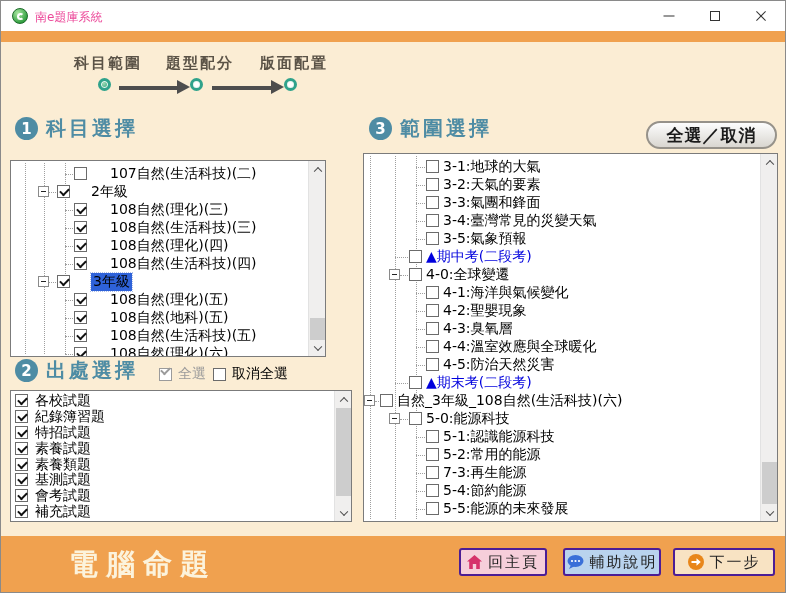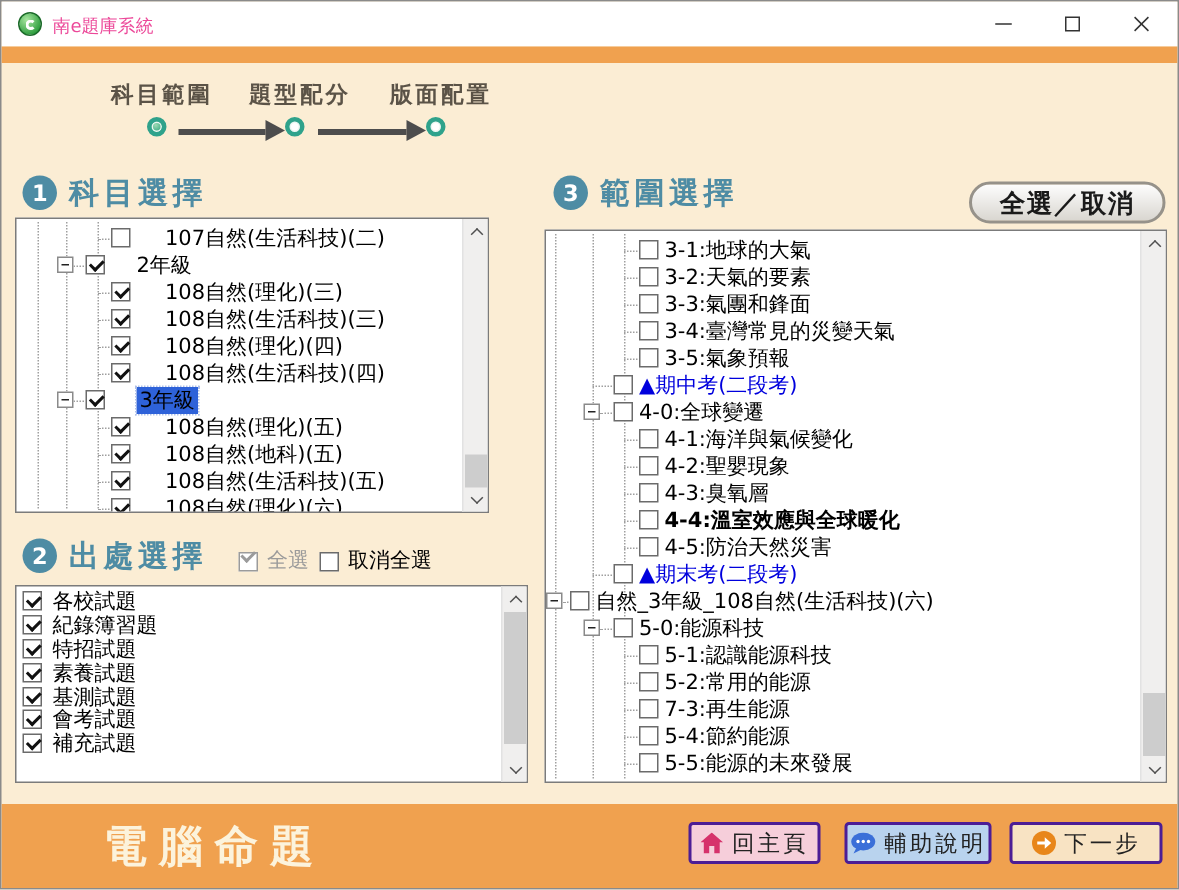--- a/index.html
+++ b/index.html
@@ -116,21 +116,21 @@
     <span class="step-line" style="left:211px;width:59px"></span>
     <span class="step-arrow" style="left:270px"></span>
     <span class="step-node" id="node2" style="left:283px"></span>
   </div>
 
   <div class="phdr" style="left:14px;top:114px">
     <span class="num-circle">1</span>
     <span class="ptitle">科目選擇</span>
   </div>
 
-  <div class="lbox" id="subject-tree" style="left:9px;top:144px;width:316px;height:197px">
+  <div class="lbox" id="subject-tree" style="left:9px;top:159px;width:316px;height:197px">
     <div class="tree-content">
         <div class="vguide" style="left: 14px;"></div>
         <div class="vguide" style="left: 33px;"></div>
         <div class="vguide" style="left: 54px;"></div>
         <div class="trow" style="height: 18px;">
           <span class="conn" style="left: 54px; width: 8px;"></span>
           <span class="cbx" style="left: 63px;"></span>
           <span class="lab" style="left: 99px;">107自然(生活科技)(二)</span>
         </div>
         <div class="trow" style="height: 18px;">
@@ -227,20 +227,24 @@
         <div class="srow" style="height: 15.9px;">
           <span class="cbx chk" style="left: 4px;"></span>
           <span class="lab" style="left: 24px;">特招試題</span>
         </div>
         <div class="srow" style="height: 15.9px;">
           <span class="cbx chk" style="left: 4px;"></span>
           <span class="lab" style="left: 24px;">素養試題</span>
         </div>
         <div class="srow" style="height: 15.9px;">
           <span class="cbx chk" style="left: 4px;"></span>
+          <span class="lab" style="left: 24px;">素養類題</span>
+        </div>
+        <div class="srow" style="height: 15.9px;">
+          <span class="cbx chk" style="left: 4px;"></span>
           <span class="lab" style="left: 24px;">基測試題</span>
         </div>
         <div class="srow" style="height: 15.9px;">
           <span class="cbx chk" style="left: 4px;"></span>
           <span class="lab" style="left: 24px;">會考試題</span>
         </div>
         <div class="srow" style="height: 15.9px;">
           <span class="cbx chk" style="left: 4px;"></span>
           <span class="lab" style="left: 24px;">補充試題</span>
         </div>
@@ -313,21 +317,21 @@
         <div class="trow" style="height: 18px;">
           <span class="conn" style="left: 52px; width: 9px;"></span>
           <span class="cbx" style="left: 62px;"></span>
           <span class="lab" style="left: 79px;">4-2:聖嬰現象</span>
         </div>
         <div class="trow" style="height: 18px;">
           <span class="conn" style="left: 52px; width: 9px;"></span>
           <span class="cbx" style="left: 62px;"></span>
           <span class="lab" style="left: 79px;">4-3:臭氧層</span>
         </div>
-        <div class="trow" style="height: 18px; font-weight: bold;">
+        <div class="trow" style="height: 18px;">
           <span class="conn" style="left: 52px; width: 9px;"></span>
           <span class="cbx" style="left: 62px;"></span>
           <span class="lab" style="left: 79px;">4-4:溫室效應與全球暖化</span>
         </div>
         <div class="trow" style="height: 18px;">
           <span class="conn" style="left: 52px; width: 9px;"></span>
           <span class="cbx" style="left: 62px;"></span>
           <span class="lab" style="left: 79px;">4-5:防治天然災害</span>
         </div>
         <div class="trow" style="height: 18px;">

